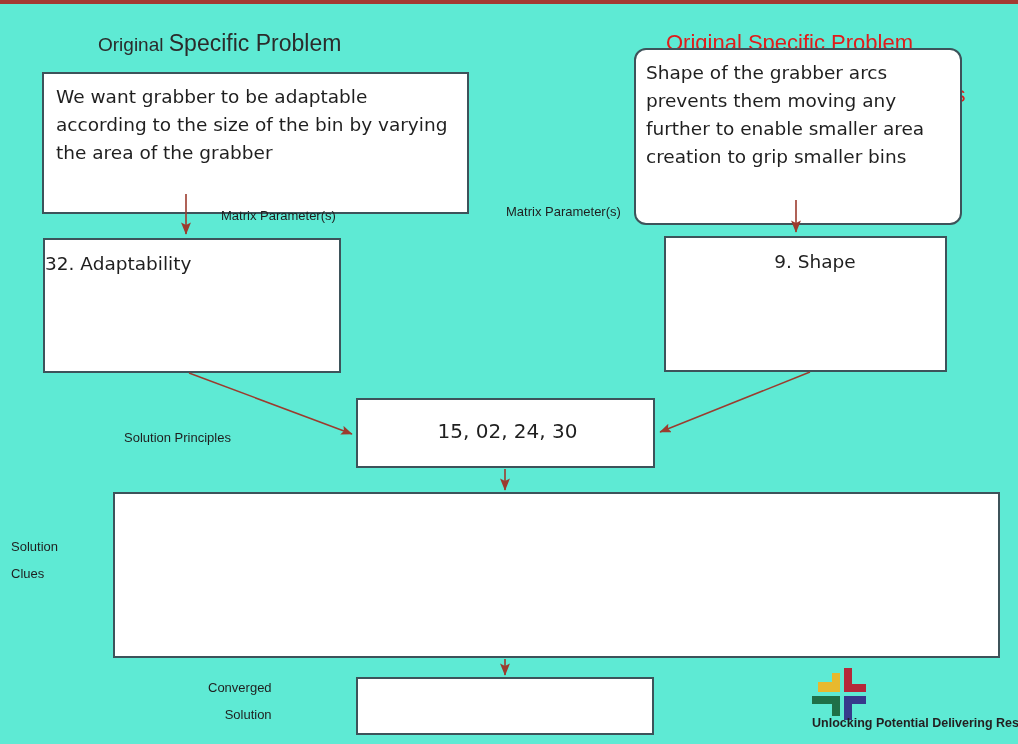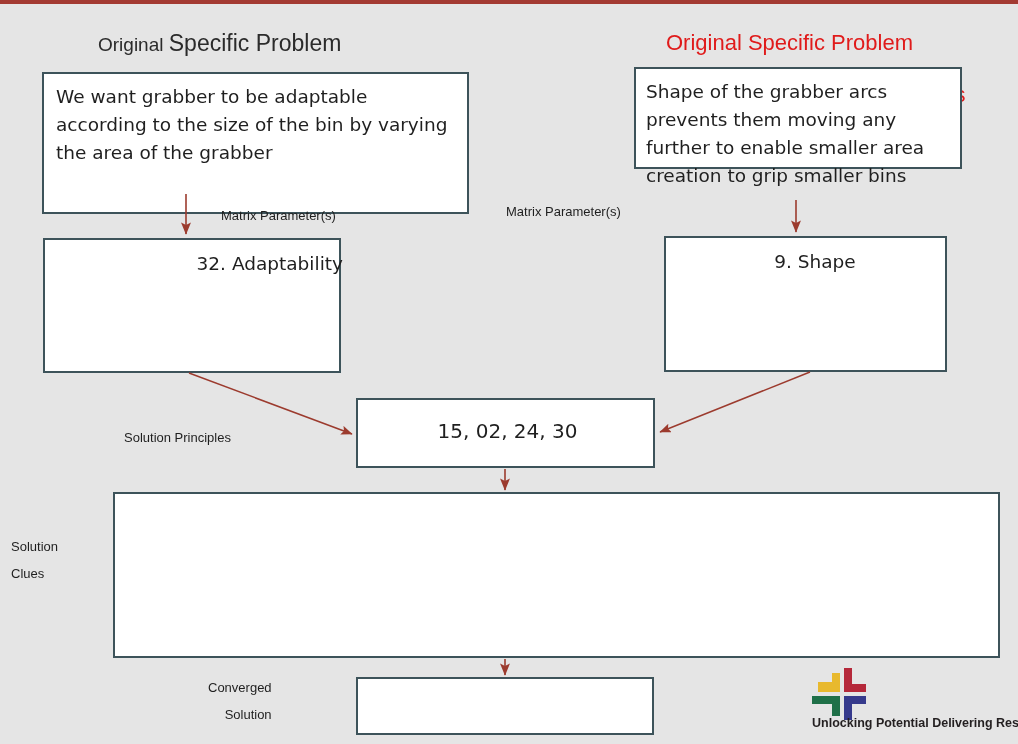--- a/index.html
+++ b/index.html
@@ -2,21 +2,21 @@
 <html><head>
 <meta charset="utf-8">
 <style>
   html,body{margin:0;padding:0;background:#ffffff;}
   body{
     width:1018px;height:744px;
     font-family:"Liberation Sans", sans-serif;
     color:#1a1a1a;
     overflow:hidden;
   }
-  #stage{position:relative;width:1018px;height:744px;background:#e5e5e5;}
+  #stage{position:relative;width:1018px;height:744px;background:#5eead4;}
 
   
   .top-strip{
     position:absolute;left:0;top:0;width:1018px;height:4px;
     background:#a33a32;
   }
 
   
   .fbox{
     position:absolute;
@@ -87,33 +87,33 @@
     <span>Original Specific Problem</span><br>
     <span>Thing that stops us or worsens</span>
   </div>
 
   <div class="fbox" style="left:42px;top:72px;width:427px;height:142px;">
     <div class="btext" style="left:12px;top:9px;width:408px;">We want grabber to be adaptable
 according to the size of the bin by varying
 the area of the grabber</div>
   </div>
 
-  <div class="fbox" style="left:634px;top:67px;width:328px;height:102px;">
+  <div class="fbox" style="left:634px;top:48px;width:328px;height:177px;border-radius:12px;">
     <div class="btext" style="left:10px;top:9px;width:312px;">Shape of the grabber arcs
 prevents them moving any
 further to enable smaller area
 creation to grip smaller bins</div>
   </div>
 
   <div class="lbl" style="left:221px;top:202px;">Matrix Parameter(s)</div>
 
   <div class="lbl" style="left:506px;top:198px;">Matrix Parameter(s)</div>
 
   <div class="fbox" style="left:43px;top:238px;width:298px;height:135px;">
-    <div class="btext" style="left:0;top:10px;width:298px;text-align:right;">32. Adaptability</div>
+    <div class="btext" style="left:0;top:10px;width:298px;text-align:left;">32. Adaptability</div>
   </div>
 
   <div class="fbox" style="left:664px;top:236px;width:283px;height:136px;">
     <div class="btext" style="left:0;top:10px;width:298px;text-align:center;">9. Shape</div>
   </div>
 
   <div class="lbl" style="left:124px;top:424px;">Solution Principles</div>
 
   <div class="fbox" style="left:356px;top:398px;width:299px;height:70px;">
     <div class="btext" style="left:0;top:17px;width:299px;text-align:center;font-size:20px;">15, 02, 24, 30</div>

